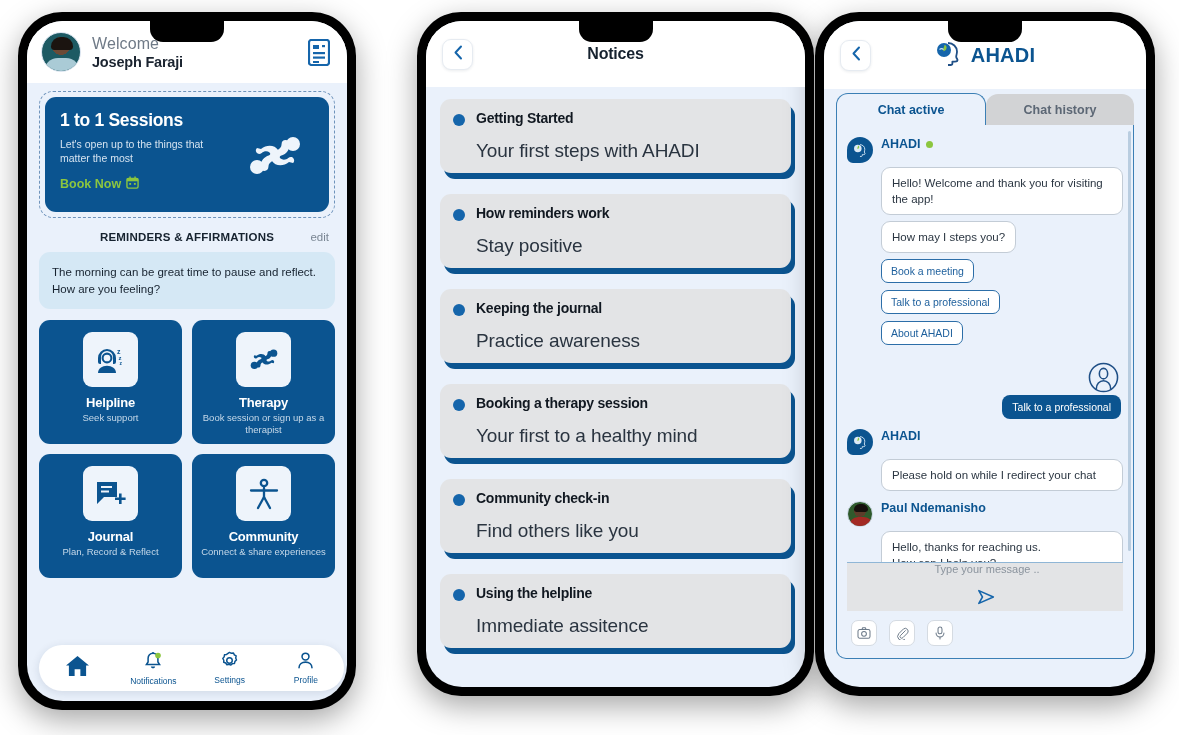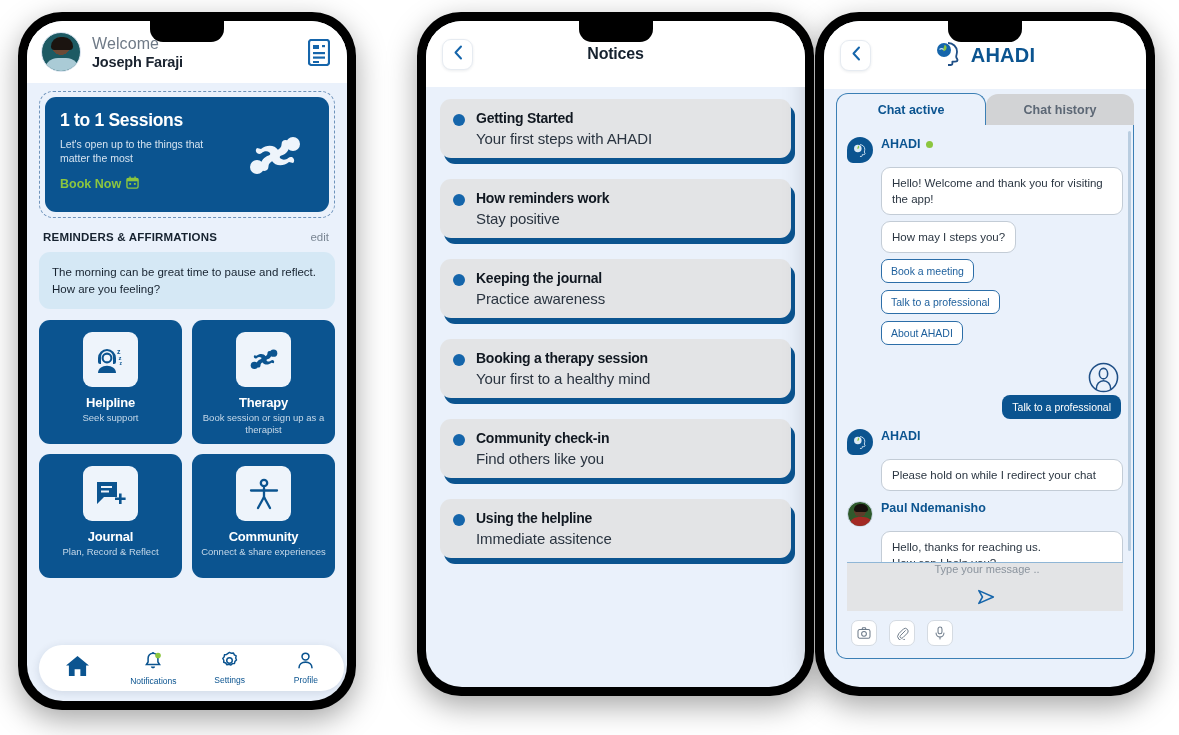--- a/index.html
+++ b/index.html
@@ -77,21 +77,21 @@
     background: #0b5490; border-radius: 11px;
     padding: 13px 14px 13px 15px; position: relative; overflow: hidden;
     height: 115px;
   }
   .hero-title { color:#fff; font-size:17.5px; font-weight:bold; letter-spacing:-.3px; }
   .hero-sub { color:#d5e3f0; font-size:10.5px; line-height:1.35; margin-top:6px; max-width:150px;}
   .hero-cta { color:#8cc63f; font-size:12.5px; font-weight:bold; margin-top:11px; display:flex; align-items:center; gap:5px;}
   .hero-logo { position:absolute; right:22px; top:30px; }
 
   .section-row {
-    display:flex; align-items:baseline; 
+    display:flex; align-items:baseline; justify-content:center;
     margin-top: 13px; position:relative; padding: 0 4px;
   }
   .section-title { font-size: 11.5px; font-weight: bold; color:#16222f; letter-spacing:.2px; }
   .section-edit { position:absolute; right: 6px; font-size: 11.5px; color:#7a8693; }
 
   .affirm {
     margin-top: 9px; background:#d5e8f5; border-radius: 11px;
     padding: 12px 13px; color:#16222f; font-size:11.5px; line-height:1.45;
   }
 
@@ -133,21 +133,21 @@
   }
   .notices { padding: 12px 14px 0; }
   .notice-card {
     background:#e3e4e6; border-radius:11px; padding:11px 14px 11px 13px;
     margin-bottom:21px; position:relative;
     box-shadow: 4px 6px 0 0 #0b5490;
     display:flex; gap:11px; align-items:flex-start;
   }
   .notice-dot { width:12px; height:12px; border-radius:50%; background:#1565ab; margin-top:4px; flex:0 0 auto;}
   .notice-h { font-size:14px; font-weight:bold; color:#111821; letter-spacing:-.25px; }
-  .notice-s { font-size:15px; color:#2a3440; margin-top:4px; letter-spacing:-.1px;}
+  .notice-s { font-size:19px; color:#2a3440; margin-top:14px; letter-spacing:-.1px;}
 
   
   .p3-header {
     background:#fff; height:68px; display:flex; align-items:center;
     padding: 0 16px; position:relative; z-index:5; gap:8px;
   }
   .p3-brand {
     position:absolute; left:0; right:0; display:flex; align-items:center;
     justify-content:center; gap:8px; pointer-events:none;
   }

